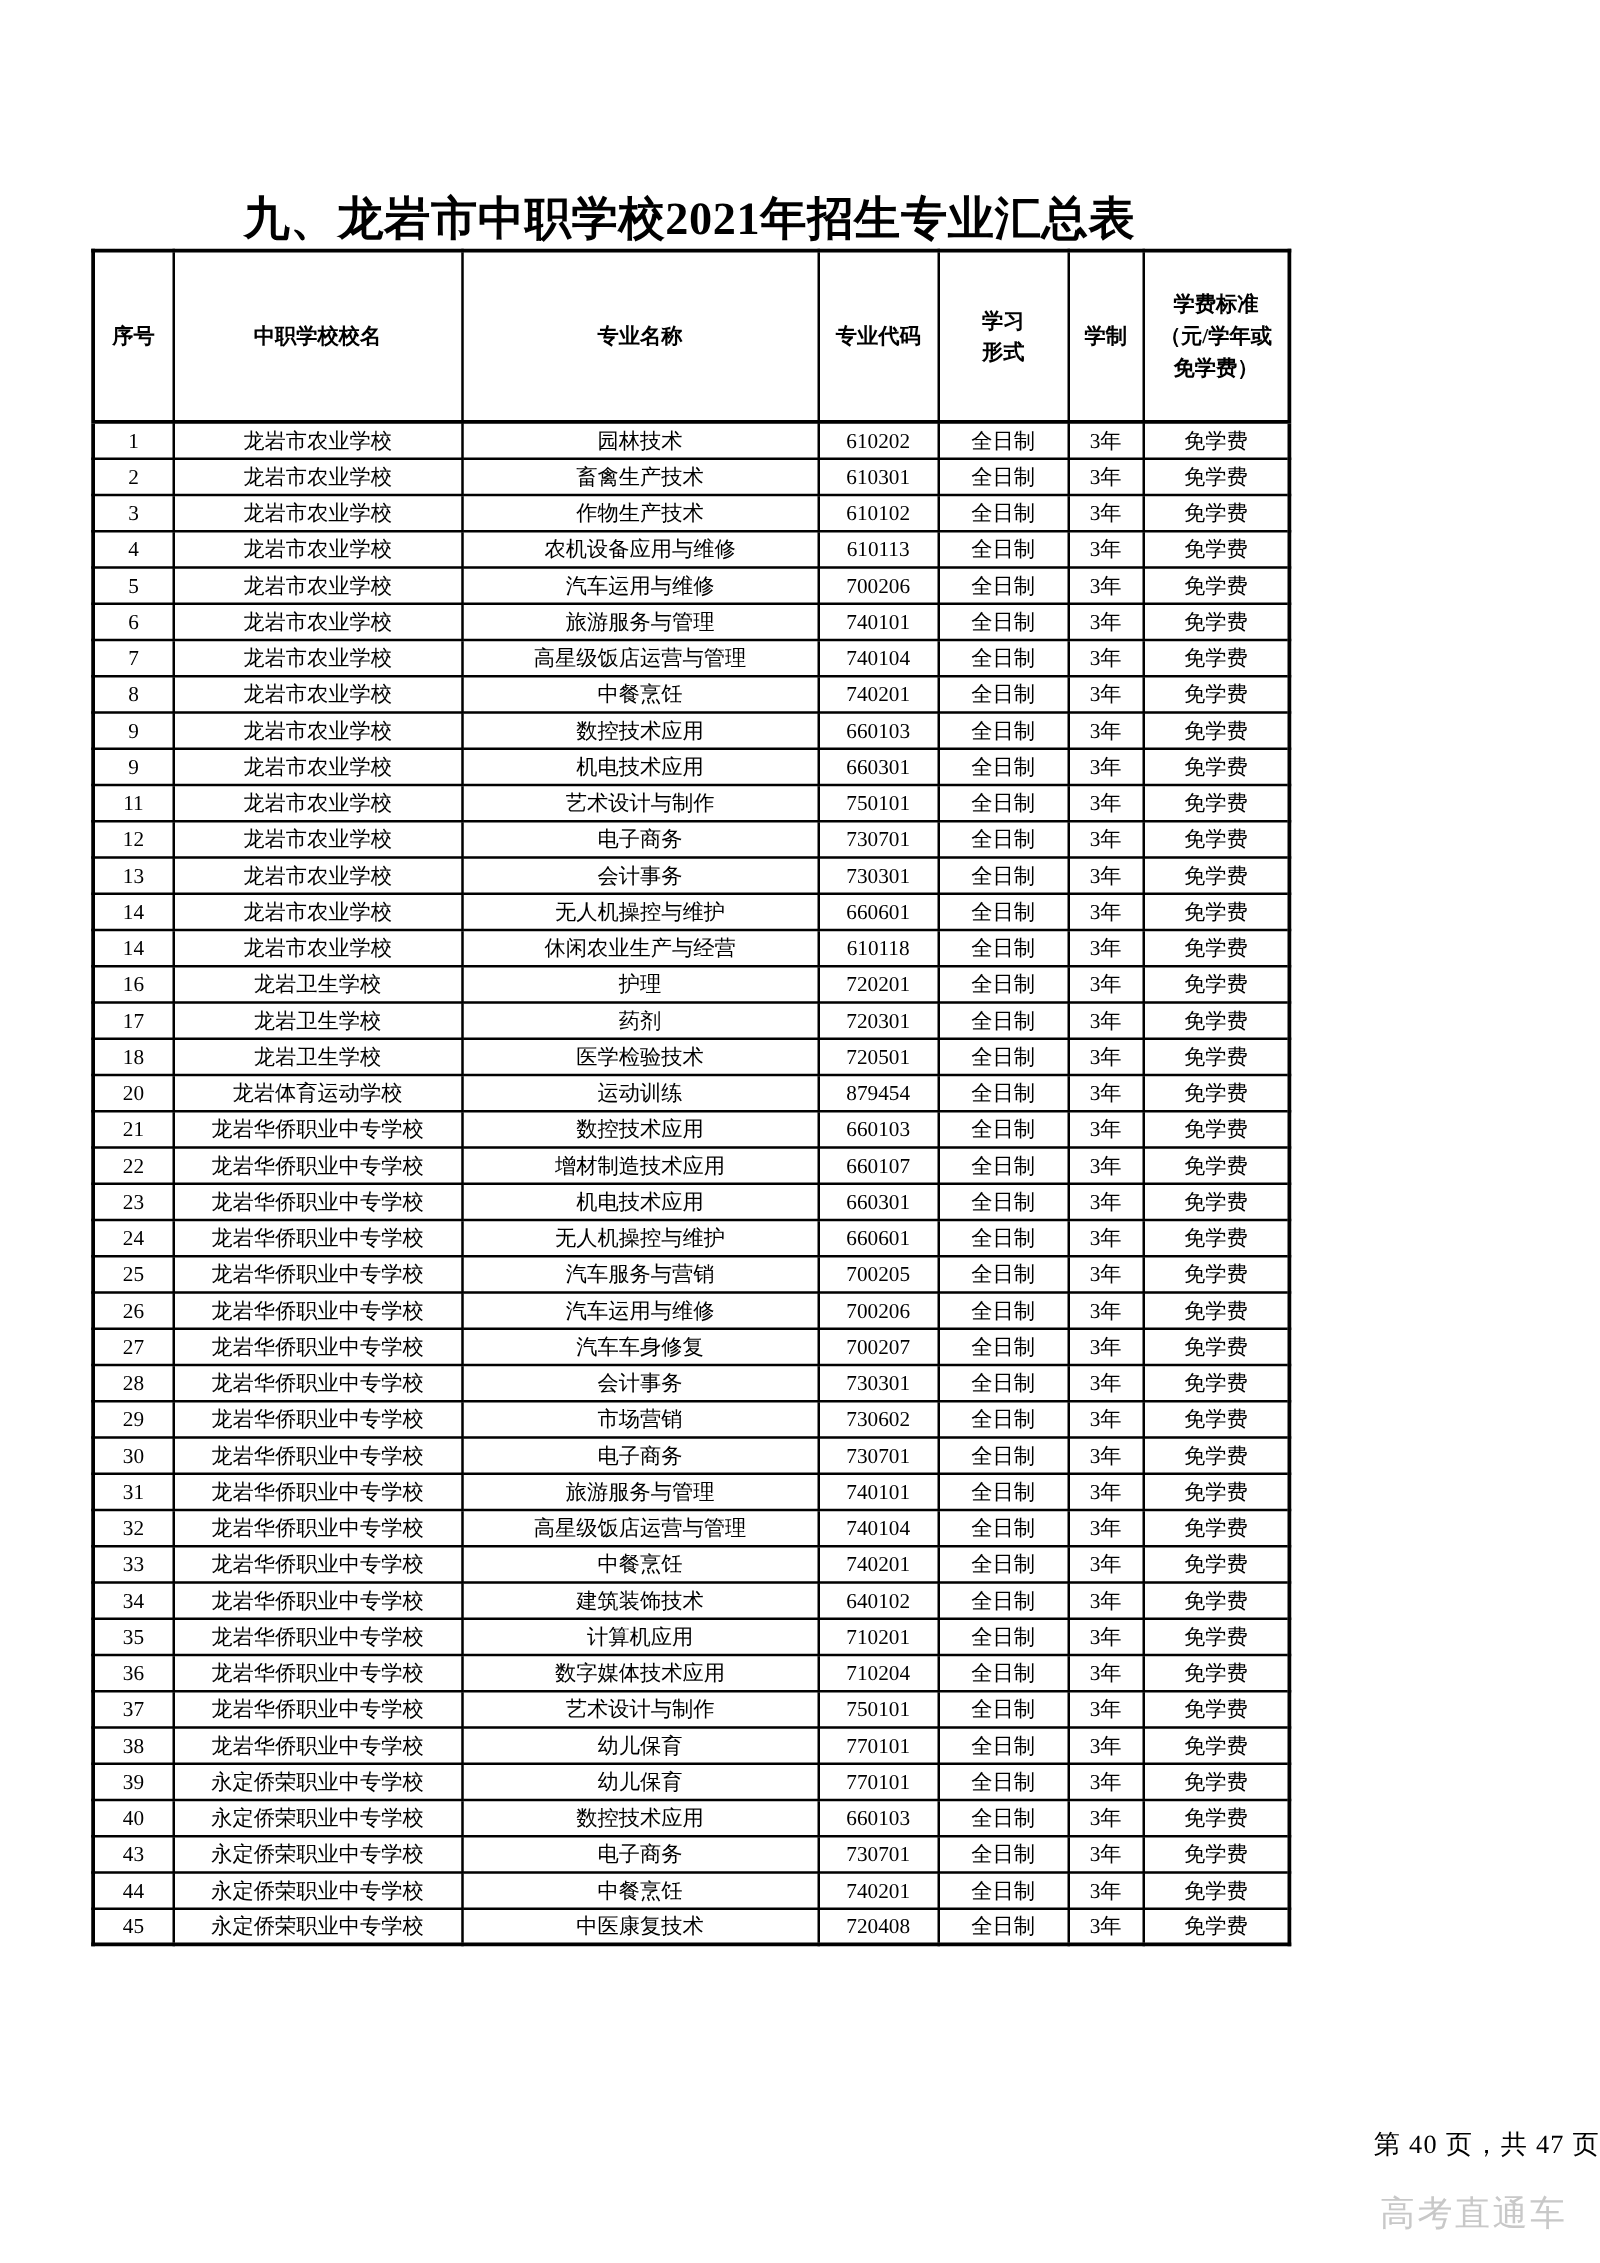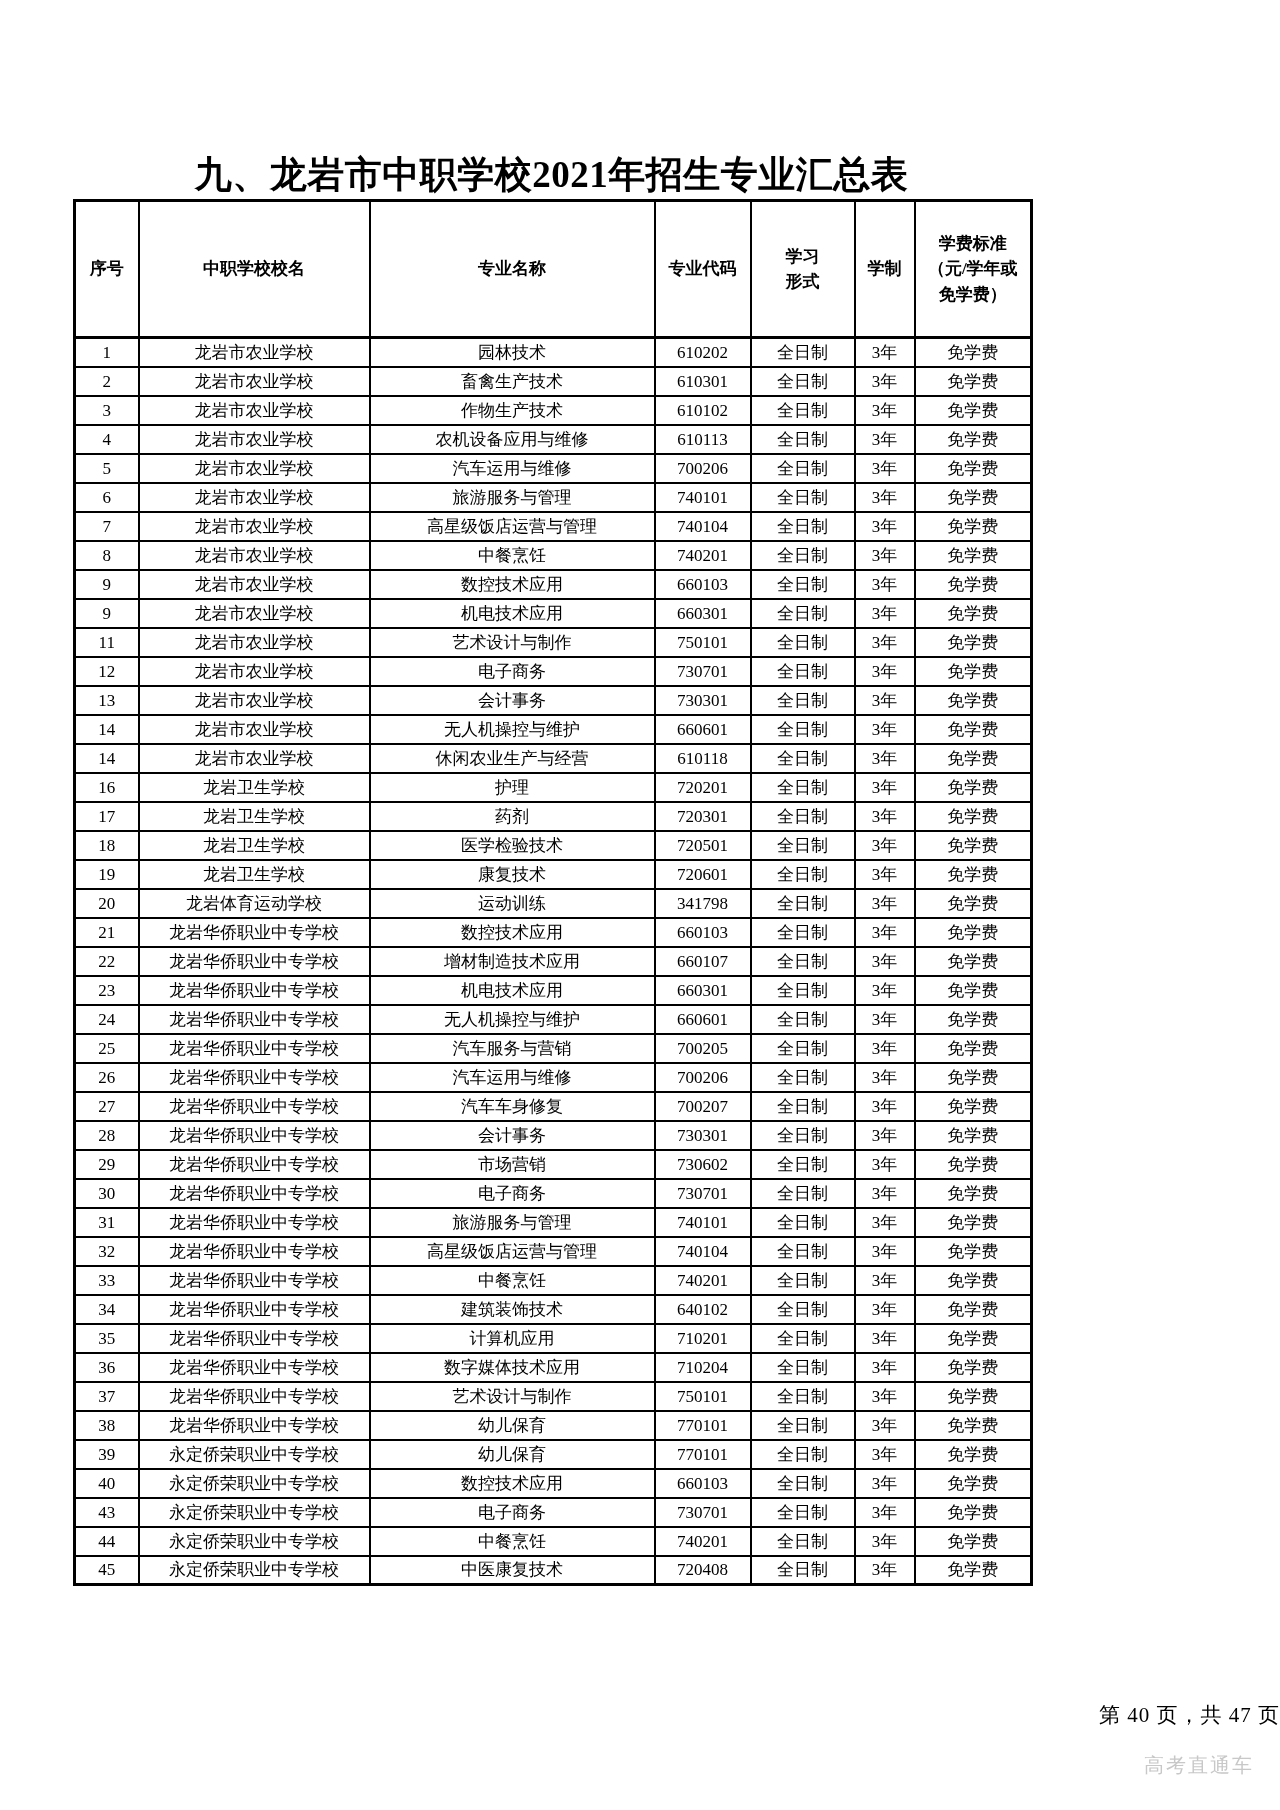--- a/index.html
+++ b/index.html
@@ -55,21 +55,21 @@
     left: 0;
     width: 1280px;
     text-align: right;
     font-size: 21px;
     letter-spacing: 1px;
   }
   .watermark {
     position: absolute;
     top: 1752px;
     right: 26px;
-    font-size: 20px;
+    font-size: 28px;
     color: #c8c8c8;
     font-family: "Liberation Sans", "DejaVu Sans", sans-serif;
     letter-spacing: 2px;
   }
 </style>
 </head>
 <body>
 
 <div class="doc-title">九、龙岩市中职学校2021年招生专业汇总表</div>
 
@@ -254,33 +254,24 @@
       <tr>
     <td>18</td>
     <td>龙岩卫生学校</td>
     <td>医学检验技术</td>
     <td>720501</td>
     <td>全日制</td>
     <td>3年</td>
     <td>免学费</td>
   </tr>
       <tr>
-    <td>19</td>
-    <td>龙岩卫生学校</td>
-    <td>康复技术</td>
-    <td>720601</td>
-    <td>全日制</td>
-    <td>3年</td>
-    <td>免学费</td>
-  </tr>
-      <tr>
     <td>20</td>
     <td>龙岩体育运动学校</td>
     <td>运动训练</td>
-    <td>341798</td>
+    <td>879454</td>
     <td>全日制</td>
     <td>3年</td>
     <td>免学费</td>
   </tr>
       <tr>
     <td>21</td>
     <td>龙岩华侨职业中专学校</td>
     <td>数控技术应用</td>
     <td>660103</td>
     <td>全日制</td>

